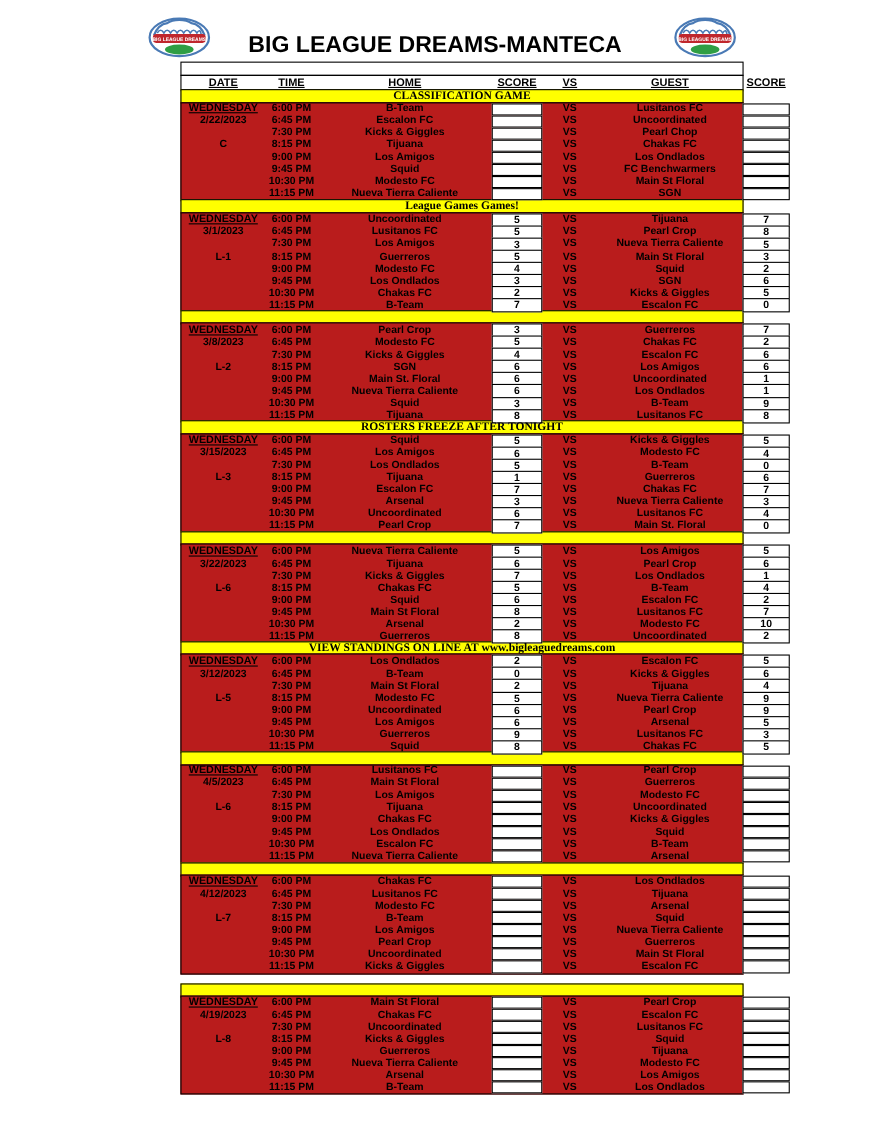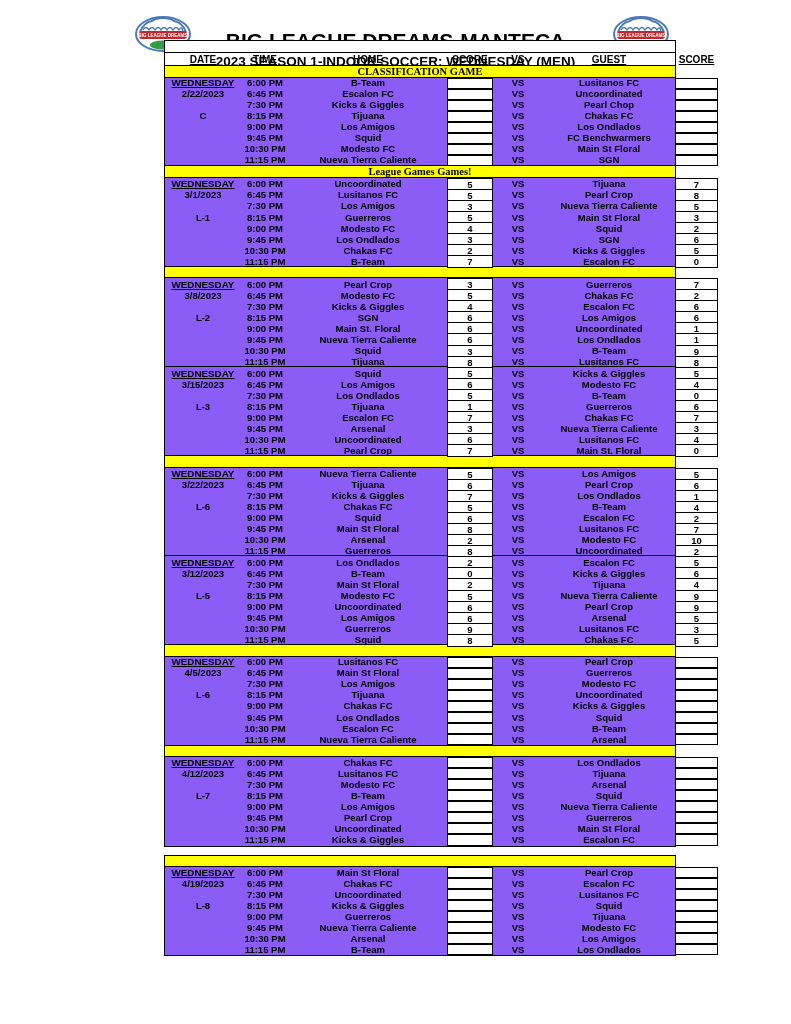--- a/index.html
+++ b/index.html
@@ -3,30 +3,30 @@
 <meta charset="utf-8">
 <style>
   html,body{margin:0;padding:0;background:#ffffff;}
   body{width:791px;height:1024px;position:relative;font-family:"Liberation Sans",sans-serif;color:#000;}
   .titles{position:absolute;top:8px;left:0;width:791px;text-align:center;line-height:1.25;}
   .title-main{font-size:21px;font-weight:bold;letter-spacing:0px;margin-top:20px;}
   .title-sub{font-size:13.5px;font-weight:bold;}
   .logo{position:absolute;top:14px;width:58px;height:40px;}
   .logo-left{left:134px;}
   .logo-right{left:612px;}
-  .sheet-table{position:absolute;left:117px;top:40px;width:512px;padding-left:47px;}
+  .sheet-table{position:absolute;left:117px;top:56px;width:512px;padding-left:47px;}
   .blank-row{height:13px;border:1.5px solid #000;background:#fff;box-sizing:border-box;}
   .header-row{height:15px;border:1.5px solid #000;margin-top:-1.5px;box-sizing:border-box;
     display:grid;grid-template-columns:76px 48px 158px 46px 50px 132px 43px;align-items:center;}
   .header-row span{font-size:10px;font-weight:bold;text-align:center;text-decoration:underline;}
   .band{height:13px;border:1.5px solid #000;margin-top:-1.5px;box-sizing:border-box;
     background:var(--band,#FFFF00);display:flex;align-items:center;justify-content:center;
     font-size:10.5px;font-weight:bold;white-space:nowrap;font-family:Liberation Serif, serif;}
   .band.gap-before{margin-top:8px;}
-  .block{border:1.5px solid #000;margin-top:-1.5px;box-sizing:border-box;background:#8b5cf6;}
+  .block{border:1.5px solid #000;margin-top:-1.5px;box-sizing:border-box;background:#b91c1c;}
   .g-row{display:grid;grid-template-columns:76px 48px 158px 46px 50px 132px 43px;
     height:11.05px;align-items:center;}
   .cell{font-size:9.5px;font-weight:bold;text-align:center;white-space:nowrap;line-height:10px;overflow:visible;}
   .cell.day{text-decoration:underline;font-size:9.8px;}
   .scorebox{height:100%;border:1px solid #000;box-sizing:border-box;background:#fff;
     display:flex;align-items:center;justify-content:center;font-size:9.5px;font-weight:bold;}
 </style>
 </head>
 <body>
 
@@ -283,20 +283,21 @@
         <div class="g-row">
           <div class="cell"></div>
           <div class="cell">11:15 PM</div>
           <div class="cell">Tijuana</div>
           <div class="scorebox">8</div>
           <div class="cell">VS</div>
           <div class="cell">Lusitanos FC</div>
           <div class="scorebox">8</div>
         </div>
       </div>
+      <div class="band">ROSTERS FREEZE AFTER TONIGHT</div>
       <div class="block">
         <div class="g-row">
           <div class="cell day">WEDNESDAY</div>
           <div class="cell">6:00 PM</div>
           <div class="cell">Squid</div>
           <div class="scorebox">5</div>
           <div class="cell">VS</div>
           <div class="cell">Kicks &amp; Giggles</div>
           <div class="scorebox">5</div>
         </div>
@@ -432,20 +433,21 @@
         <div class="g-row">
           <div class="cell"></div>
           <div class="cell">11:15 PM</div>
           <div class="cell">Guerreros</div>
           <div class="scorebox">8</div>
           <div class="cell">VS</div>
           <div class="cell">Uncoordinated</div>
           <div class="scorebox">2</div>
         </div>
       </div>
+      <div class="band">VIEW STANDINGS ON LINE AT www.bigleaguedreams.com</div>
       <div class="block">
         <div class="g-row">
           <div class="cell day">WEDNESDAY</div>
           <div class="cell">6:00 PM</div>
           <div class="cell">Los Ondlados</div>
           <div class="scorebox">2</div>
           <div class="cell">VS</div>
           <div class="cell">Escalon FC</div>
           <div class="scorebox">5</div>
         </div>

